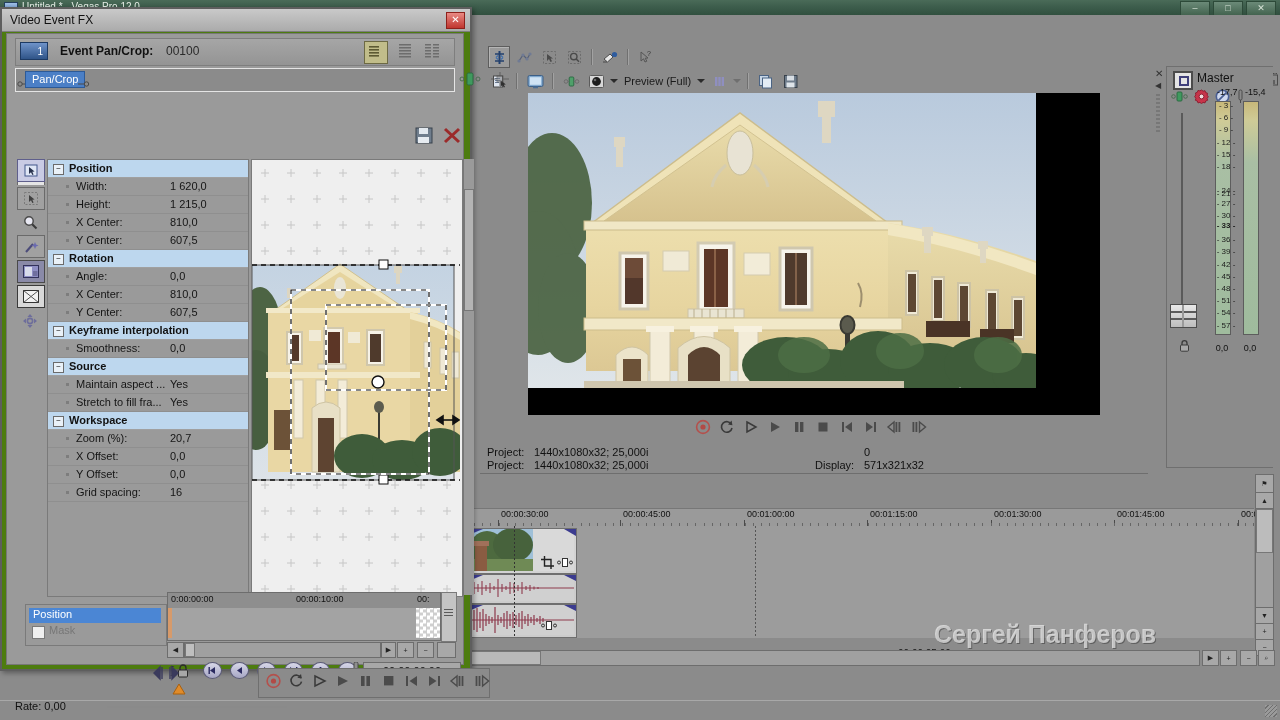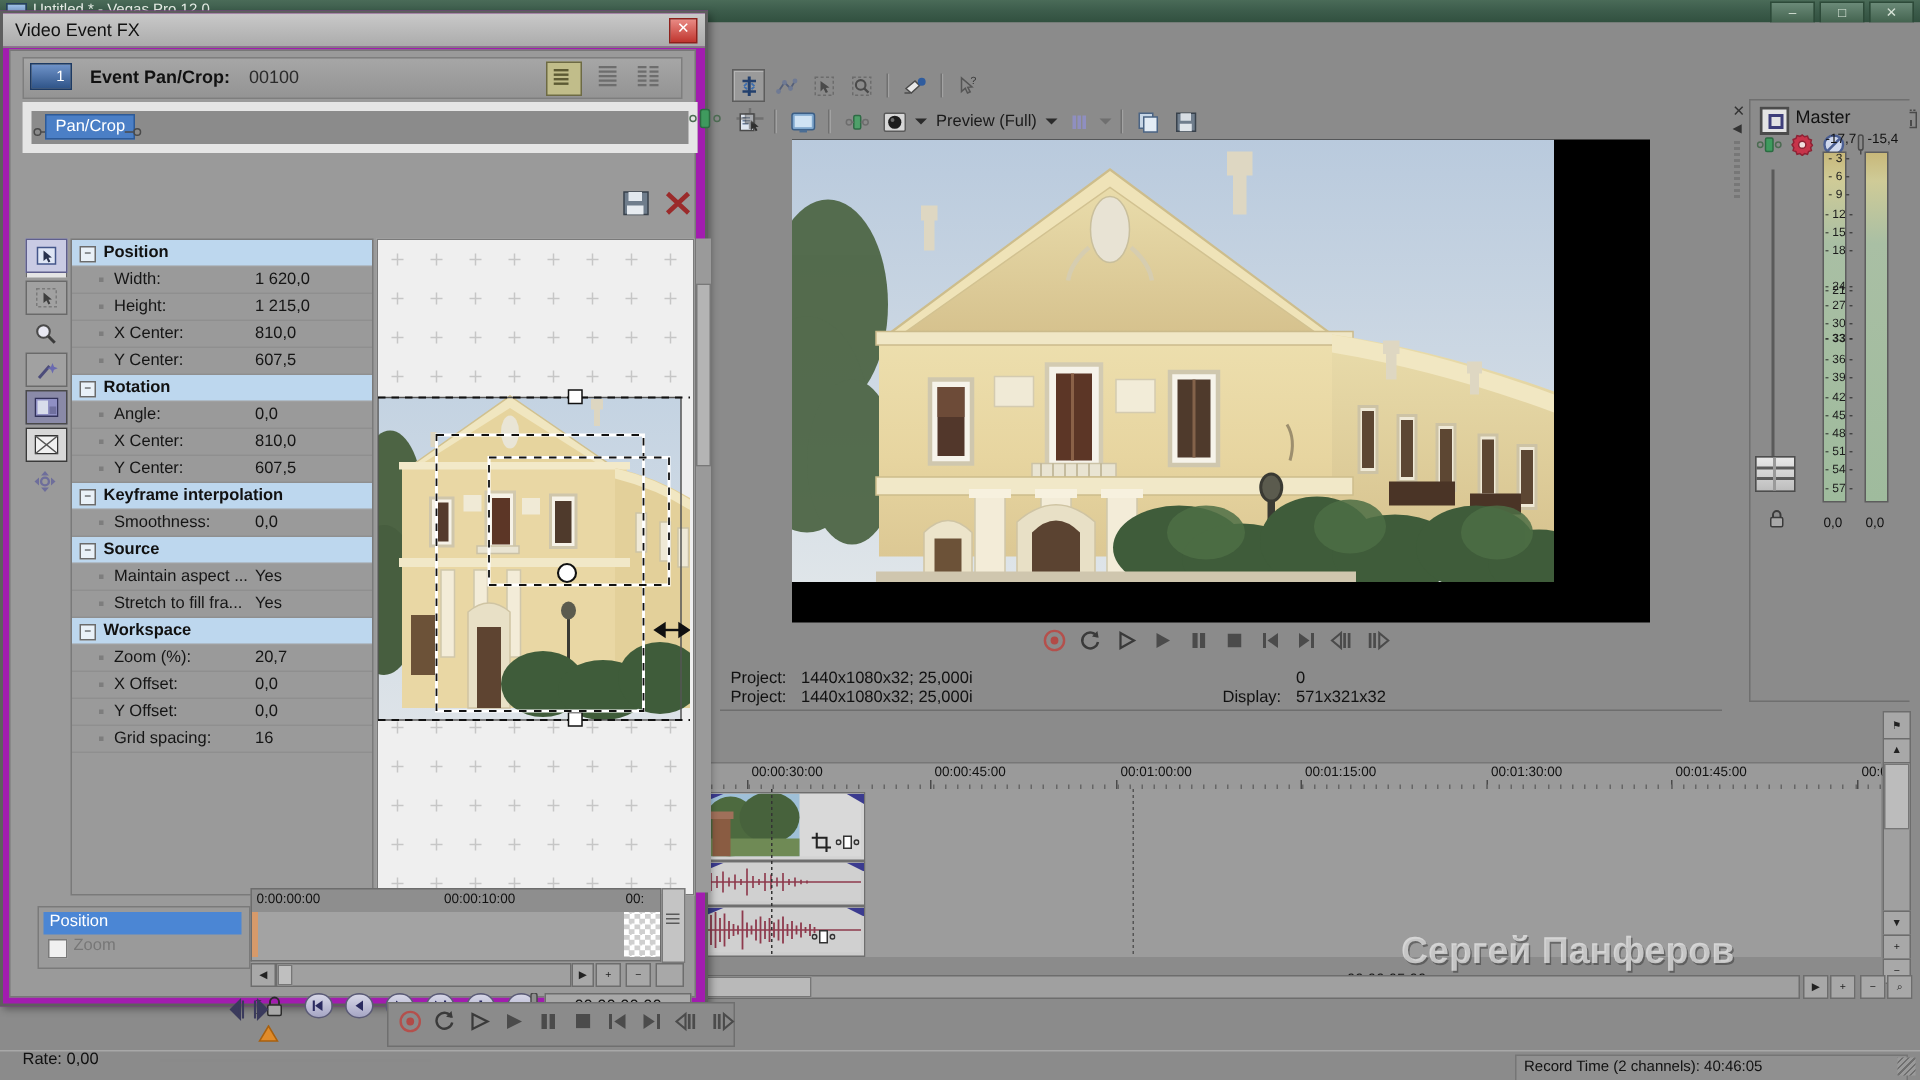--- a/index.html
+++ b/index.html
@@ -72,40 +72,40 @@
   .evt{position:absolute;background:#d3d3d3;border:1px solid #6f6f6f;overflow:hidden;}
 
   
   .statusbar{position:absolute;left:0;top:700px;width:1280px;height:20px;
     background:#8b8b8b;border-top:1px solid #a8a8a8;}
   .sb-cell{position:absolute;height:16px;top:2px;border:1px solid #757575;
     background:#909090;font-size:10px;color:#111;line-height:15px;padding:0 5px;white-space:nowrap;}
 
   
   .dlg{position:absolute;left:0px;top:7px;width:468px;height:660px;
-    background:#a21caf;border:2px solid #5e5e5e;box-shadow:2px 2px 5px rgba(0,0,0,.35);}
+    background:#4d7c0f;border:2px solid #5e5e5e;box-shadow:2px 2px 5px rgba(0,0,0,.35);}
   .dlg-title{position:absolute;left:0;top:0;width:100%;height:22px;
     background:linear-gradient(180deg,#c9c9c9,#ababab);border-bottom:1px solid #7d7d7d;}
   .dlg-title-text{position:absolute;left:8px;top:4px;font-size:12px;color:#111;}
   .dlg-close{position:absolute;right:5px;top:3px;width:17px;height:15px;
     background:linear-gradient(180deg,#e98a84,#c0362f);border:1px solid #8d211c;
     color:#fff;font-size:10px;line-height:14px;text-align:center;}
   .dlg-body{position:absolute;left:4px;top:24px;width:456px;height:630px;
     background:#9a9a9a;border:1px solid #777;}
 
   .fx-header{position:absolute;left:8px;top:4px;width:438px;height:26px;
     background:linear-gradient(180deg,#a6a6a6,#949494);border:1px solid #7e7e7e;}
   .fx-chip{position:absolute;left:4px;top:3px;width:28px;height:18px;
     background:linear-gradient(180deg,#6f93c9,#2f5488);border:1px solid #1d3a63;
     color:#fff;font-size:10px;line-height:17px;text-align:right;padding-right:4px;box-sizing:border-box;}
   .fx-title{position:absolute;left:44px;top:5px;font-size:12px;font-weight:bold;color:#111;}
   .fx-num{position:absolute;left:150px;top:5px;font-size:12px;color:#2a2a2a;}
 
   .chainbar{position:absolute;left:8px;top:34px;width:438px;height:22px;
-    background:#8b8b8b;border:6px solid #e5e5e5;}
+    background:#8b8b8b;border:1px solid #e5e5e5;}
   .chain-node{position:absolute;left:6px;top:2px;height:17px;
     background:#dfe6ef;border:1px solid #6b82a5;font-size:11px;color:#111;
     padding:1px 6px 0 6px;box-sizing:border-box;}
   .chain-node.sel{background:#4b7fc6;color:#fff;border-color:#2d5a97;}
 
   .preset-row{position:absolute;left:8px;top:62px;width:438px;height:22px;}
   .preset-lbl{position:absolute;left:4px;top:4px;font-size:11px;}
   .preset-box{position:absolute;left:82px;top:0px;width:310px;height:20px;
     background:#b7b7b7;border:1px solid #6e6e6e;box-shadow:inset 1px 1px 0 #cfcfcf;}
   .preset-arrow{position:absolute;right:6px;top:8px;}
@@ -832,21 +832,20 @@
     <div class="sbar" style="left:0;top:0;width:730px;height:14px;">
       <div style="position:absolute;left:0;top:0;width:70px;height:12px;background:#b9b9b9;border:1px solid #777;"></div>
     </div>
     <div class="sbtn" style="position:absolute;left:734px;top:0;width:15px;height:14px;">▶</div>
     <div class="sbtn" style="position:absolute;left:752px;top:0;width:15px;height:14px;">+</div>
     <div class="sbtn" style="position:absolute;left:772px;top:0;width:15px;height:14px;">−</div>
     <div class="sbtn" style="position:absolute;left:790px;top:0;width:15px;height:14px;">⌕</div>
   </div>
 
   <div class="statusbar">
-    <div class="sb-cell" style="left:1010px;width:250px;">Record Time (2 channels): 40:46:05</div>
     <div style="position:absolute;right:3px;top:4px;width:12px;height:12px;
       background:repeating-linear-gradient(135deg,#9a9a9a 0 2px,#6f6f6f 2px 3px);"></div>
   </div>
 
   <div class="wm wm1">Сергей Панферов</div>
 
   <div class="dlg">
     <div class="dlg-title">
       <div class="dlg-title-text">Video Event FX</div>
       <div class="dlg-close">✕</div>
@@ -1178,21 +1177,21 @@
           </g>
         </svg>
       </div>
 
       <div class="sbar" style="left:457px;top:125px;width:10px;height:436px;background:#9a9a9a;border:none;">
         <div style="position:absolute;left:0;top:30px;width:8px;height:120px;background:#b4b4b4;border:1px solid #787878;"></div>
       </div>
 
       <div class="kf-left">
         <div class="kf-item sel" style="top:3px;">Position</div>
-        <div class="kf-item" style="top:19px;color:#777;padding-left:20px;">Zoom</div>
+        <div class="kf-item" style="top:19px;color:#777;padding-left:20px;">Mask</div>
         <div style="position:absolute;left:6px;top:21px;width:11px;height:11px;background:#f0f0f0;border:1px solid #7a7a7a;"></div>
       </div>
 
       <div class="kf-right">
         <div class="kf-ruler">
           <span style="position:absolute;left:3px;top:1px;font-size:9px;color:#111;">0:00:00:00</span>
           <span style="position:absolute;left:128px;top:1px;font-size:9px;color:#111;">00:00:10:00</span>
           <span style="position:absolute;left:249px;top:1px;font-size:9px;color:#111;">00:</span>
         </div>
         <div class="kf-lane">

